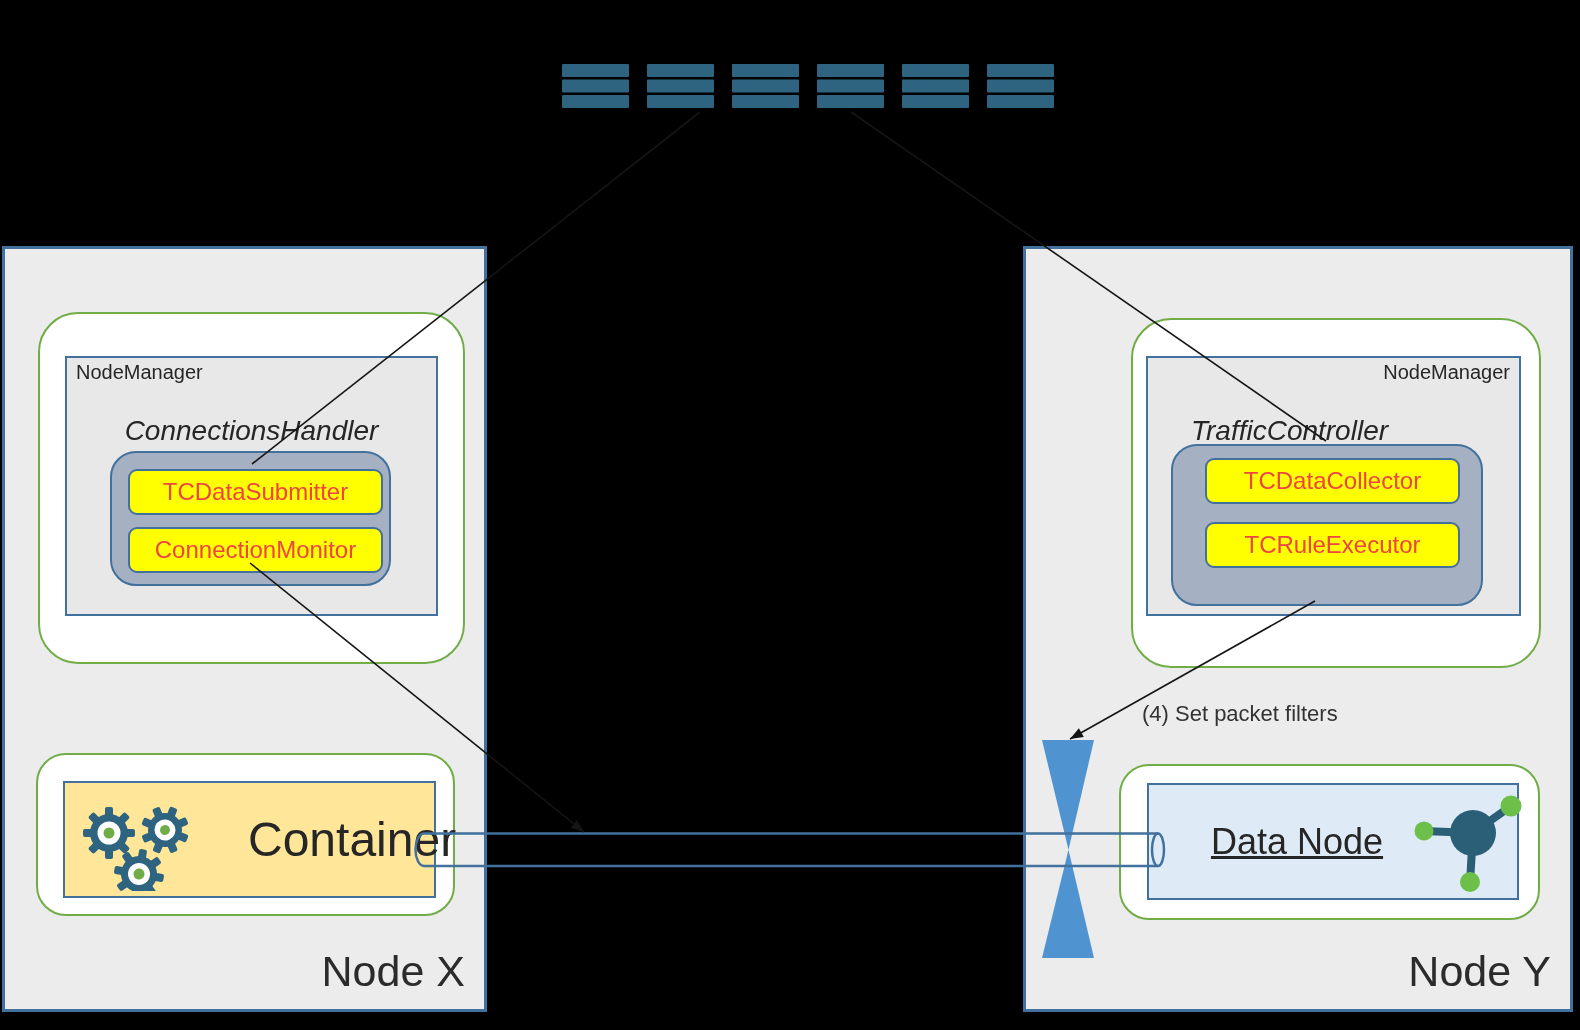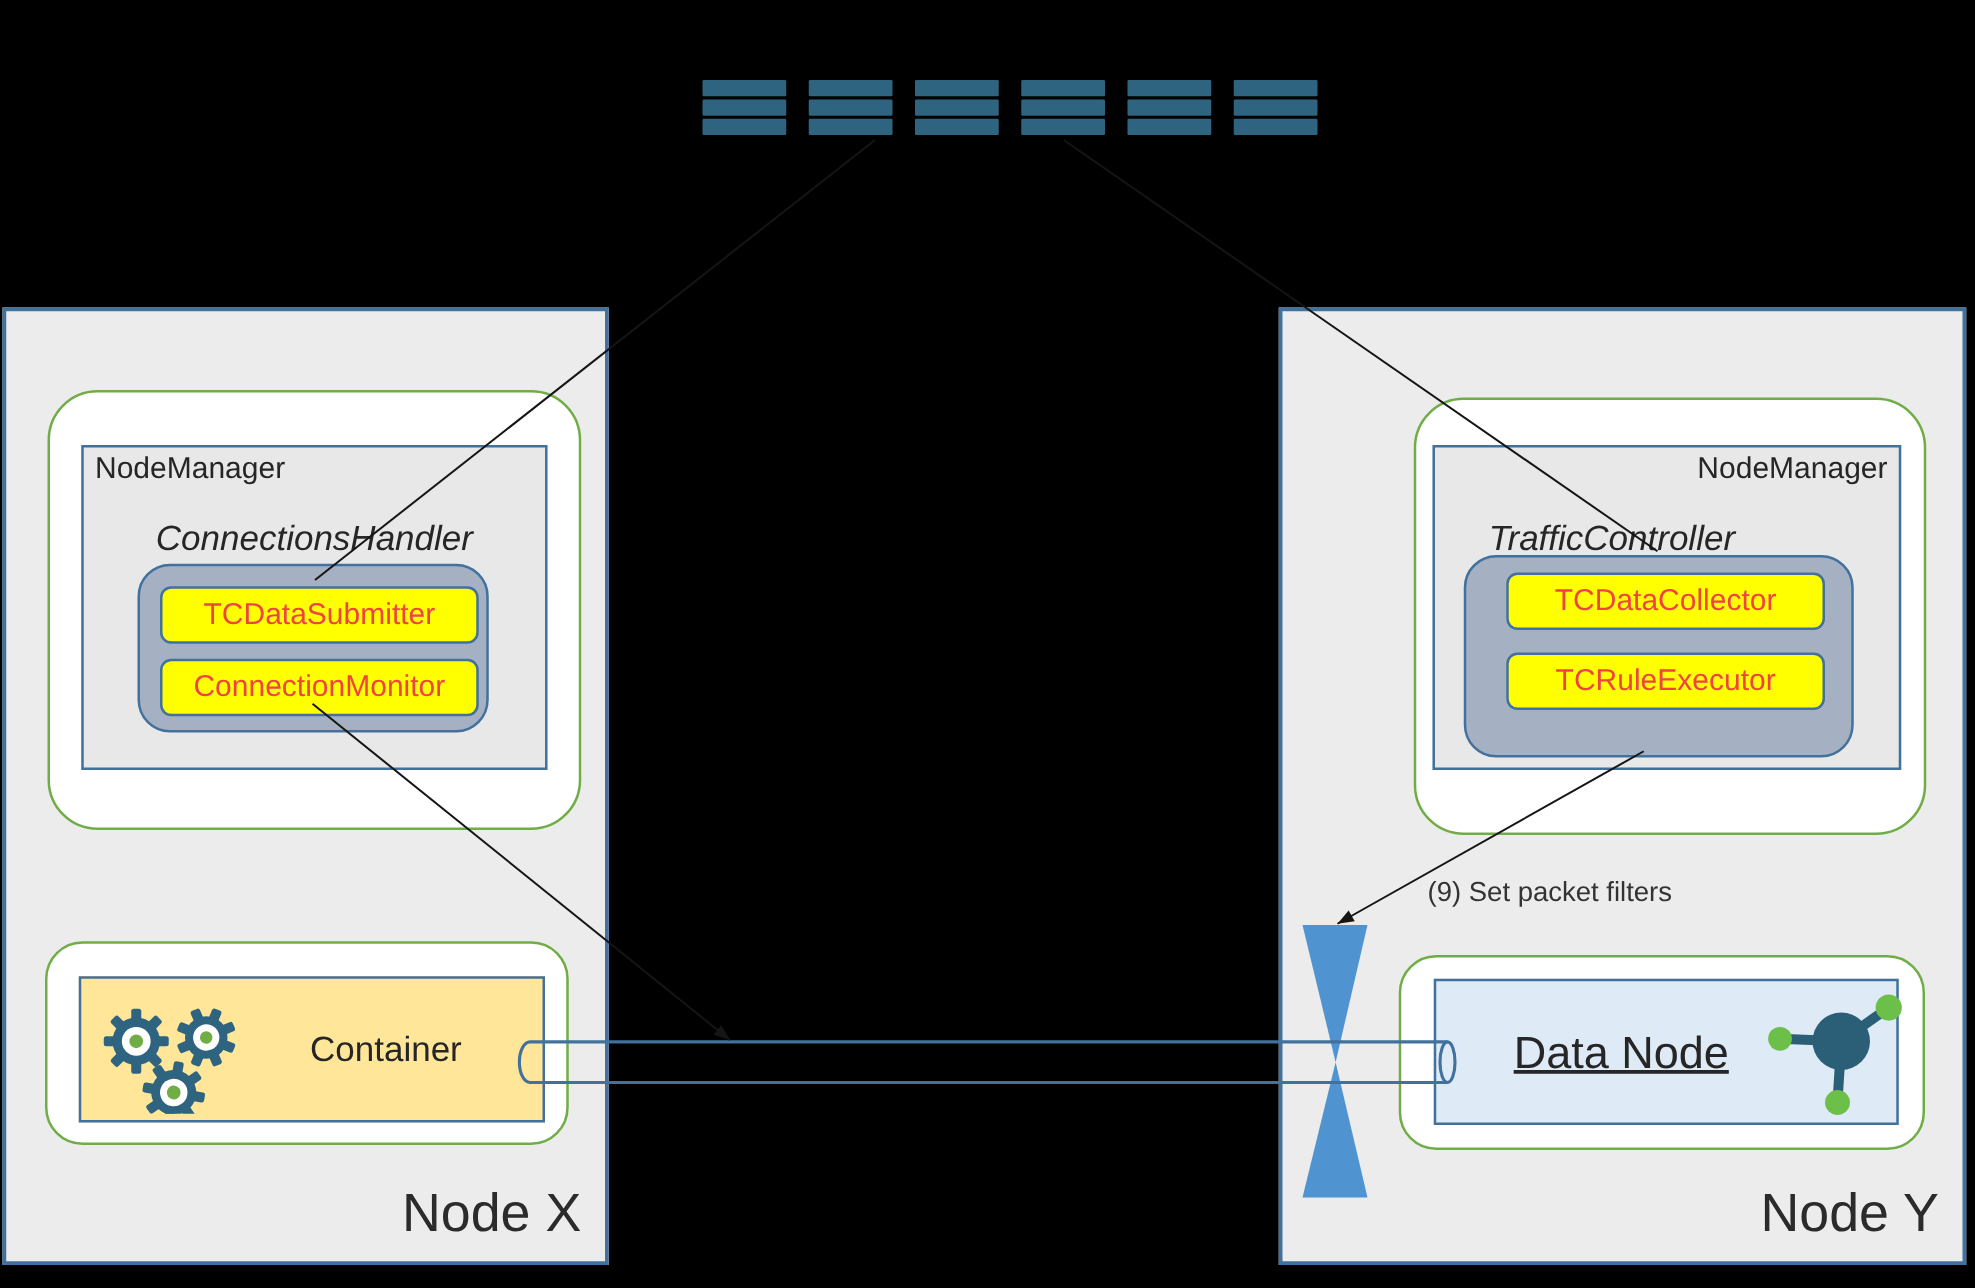--- a/index.html
+++ b/index.html
@@ -23,21 +23,21 @@
   .nm-wrap-x{left:33px;top:63px;width:427px;height:352px;}
   .container-wrap{left:31px;top:504px;width:419px;height:163px;border-radius:30px;}
   .nm-wrap-y{left:105px;top:69px;width:410px;height:350px;}
   .datanode-wrap{left:93px;top:515px;width:421px;height:156px;border-radius:30px;}
   .inner-box{
     position:absolute;background:var(--inner_box_fill,#E8E8E8);
     border:2px solid var(--node_border,#41719C);box-sizing:border-box;
   }
   .nm-box-x{left:25px;top:42px;width:373px;height:260px;}
   .nm-box-y{left:13px;top:36px;width:375px;height:260px;}
-  .nm-title{position:absolute;top:3px;font-size:24px;line-height:1.15;}
+  .nm-title{position:absolute;top:3px;font-size:20px;line-height:1.15;}
   .nm-title.left{left:9px;}
   .nm-title.right{right:9px;}
   .handler-title{position:absolute;top:57px;left:0;width:100%;text-align:center;font-size:28px;font-style:italic;}
   .handler-title.shift-left{padding-right:88px;box-sizing:border-box;}
   .comp-group{
     position:absolute;background:var(--component_group_fill,#A6B0C3);
     border:2.5px solid var(--node_border,#41719C);border-radius:26px;box-sizing:border-box;
   }
   .comp-group-x{left:43px;top:93px;width:281px;height:135px;}
   .comp-group-y{left:23px;top:86px;width:312px;height:162px;}
@@ -53,21 +53,21 @@
   .comp-group-y .comp{left:32px;}
   .comp-group-y .comp:nth-of-type(1){top:12px;}
   .comp-group-y .comp:nth-of-type(2){top:76px;}
   .container-box{
     position:absolute;left:25px;top:26px;width:373px;height:117px;
     background:var(--container_fill,#FFE699);
     border:2px solid var(--node_border,#41719C);box-sizing:border-box;
   }
   .container-label{
     position:absolute;left:183px;top:0;height:100%;display:flex;align-items:center;
-    font-size:28px;
+    font-size:48px;
   }
   .gears-svg{position:absolute;left:9px;top:8px;}
   .datanode-box{
     position:absolute;left:26px;top:17px;width:372px;height:117px;
     background:var(--data_node_fill,#DEEBF7);
     border:2px solid var(--node_border,#41719C);box-sizing:border-box;
     display:flex;align-items:center;justify-content:center;
   }
   .datanode-label{font-size:36px;padding-right:72px;text-decoration:underline;}
   .molecule-svg{position:absolute;right:-14px;top:-4px;}
@@ -172,21 +172,21 @@
       <div class="inner-box nm-box-y">
         <div class="nm-title right">NodeManager</div>
         <div class="handler-title shift-left">TrafficController</div>
         <div class="comp-group comp-group-y">
           <div class="comp">TCDataCollector</div>
           <div class="comp">TCRuleExecutor</div>
         </div>
       </div>
     </div>
 
-    <div class="annotation">(9) Set packet filters</div>
+    <div class="annotation">(4) Set packet filters</div>
 
     <div class="green-wrap datanode-wrap">
       <div class="datanode-box">
         <div class="datanode-label">Data Node</div>
         <svg class="molecule-svg" width="130" height="114" viewBox="0 0 130 114">
           <line class="mol-spoke" x1="72" y1="52" x2="110" y2="25"></line>
           <line class="mol-spoke" x1="72" y1="52" x2="23" y2="50"></line>
           <line class="mol-spoke" x1="72" y1="52" x2="69" y2="101"></line>
           <circle class="mol-hub" cx="72" cy="52" r="23"></circle>
           <circle class="mol-ball" cx="110" cy="25" r="10.5"></circle>

